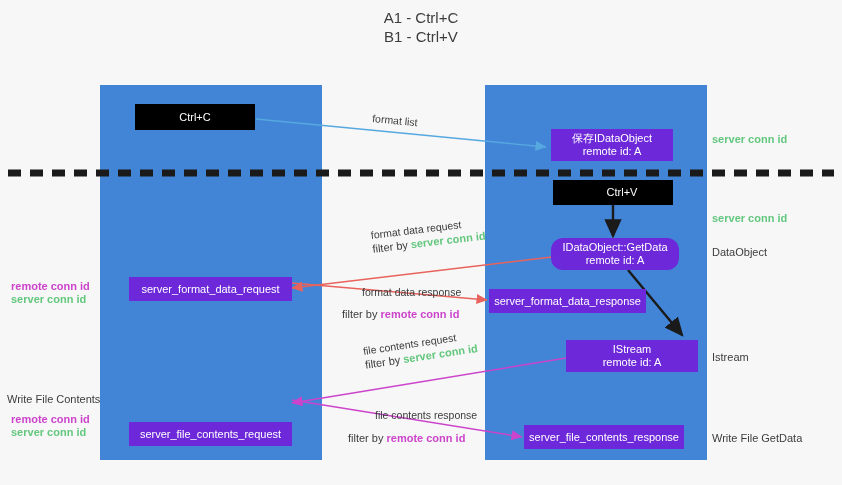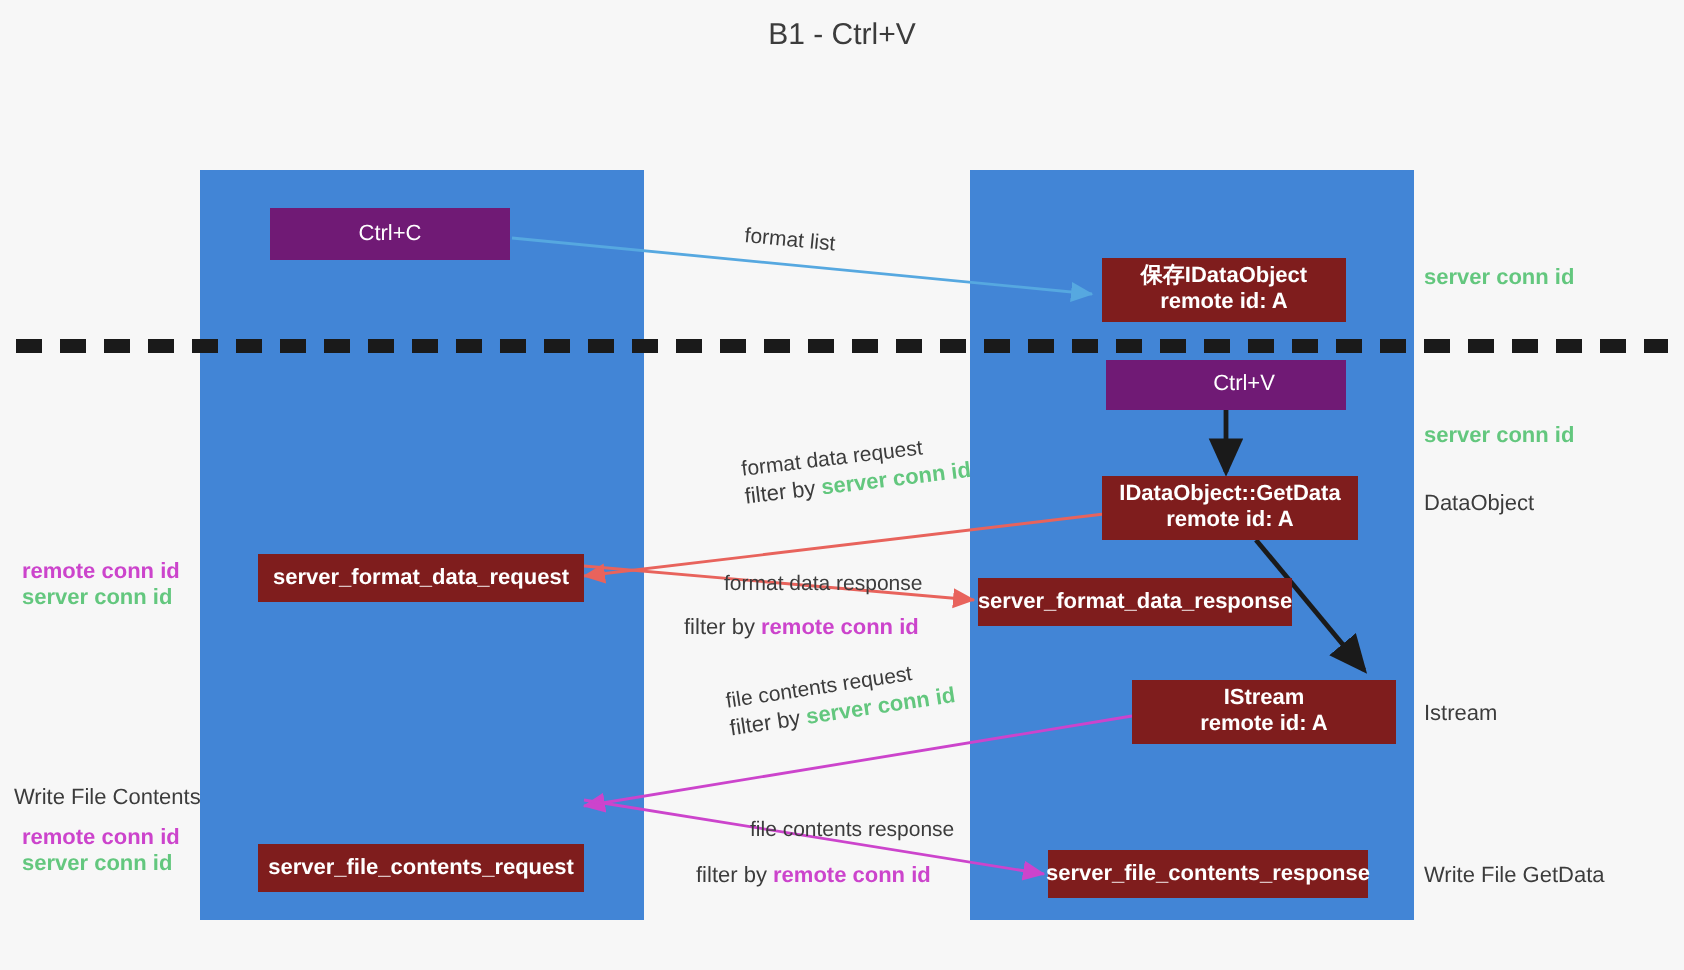--- a/index.html
+++ b/index.html
@@ -19,41 +19,42 @@
   .col-head{
     position:absolute;text-align:center;font-size:11.5px;line-height:13px;color:#444;
   }
   .lane{position:absolute;background:#4285d6;}
   .node{
     position:absolute;display:flex;flex-direction:column;
     align-items:center;justify-content:center;
     color:#ffffff;font-size:11px;line-height:13px;text-align:center;
     box-sizing:border-box;padding:3px 6px;
   }
-  .node.green{background:#701a75;}
+  .node.green{background:#000000;}
   .node.orange{background:#fbb košt;}
   .node.orange{background:#fbb040;}
-  .node.orange{background:#7f1d1d;font-weight:bold;}
+  .node.orange{background:#6d28d9;}
   .edge-label{
     position:absolute;font-size:10.5px;line-height:14px;color:#3c3c3c;white-space:nowrap;
   }
   .edge-label.rot{transform-origin:left top;}
   .side-label{
     position:absolute;font-size:11px;line-height:14px;color:#3c3c3c;white-space:nowrap;
   }
   .bold-green{color:#63c77e;font-weight:bold;font-size:11px;line-height:14px;}
   .bold-mag{color:#cc44cc;font-weight:bold;font-size:11px;line-height:14px;}
   .plain{color:#3c3c3c;font-size:11px;line-height:14px;}
 </style>
 </head>
 <body>
 
 <div id="stage">
 
   <div class="title">
+    <div>A1 - Ctrl+C</div>
     <div>B1 - Ctrl+V</div>
   </div>
 
 
   <div class="lane" style="left:100px;top:85px;width:222px;height:375px;"></div>
   <div class="lane" style="left:485px;top:85px;width:222px;height:375px;"></div>
 
   <svg class="layer">
     <defs>
       <marker id="ah-blue" markerWidth="9" markerHeight="9" refX="7.5" refY="3.6" orient="auto">
@@ -101,21 +102,21 @@
 
   <div class="node orange" style="left:551px;top:129px;width:122px;height:32px;">
     <span>保存IDataObject</span>
     <span>remote id: A</span>
   </div>
 
   <div class="node green" style="left:553px;top:180px;width:120px;height:25px;padding-left:24px;">
     <span>Ctrl+V</span>
   </div>
 
-  <div class="node orange" style="left:551px;top:238px;width:128px;height:32px;">
+  <div class="node orange" style="left:551px;top:238px;width:128px;height:32px;border-radius:12px;">
     <span>IDataObject::GetData</span>
     <span>remote id: A</span>
   </div>
 
   <div class="node orange" style="left:566px;top:340px;width:132px;height:32px;">
     <span>IStream</span>
     <span>remote id: A</span>
   </div>
 
   <div class="node orange" style="left:489px;top:289px;width:157px;height:24px;">

